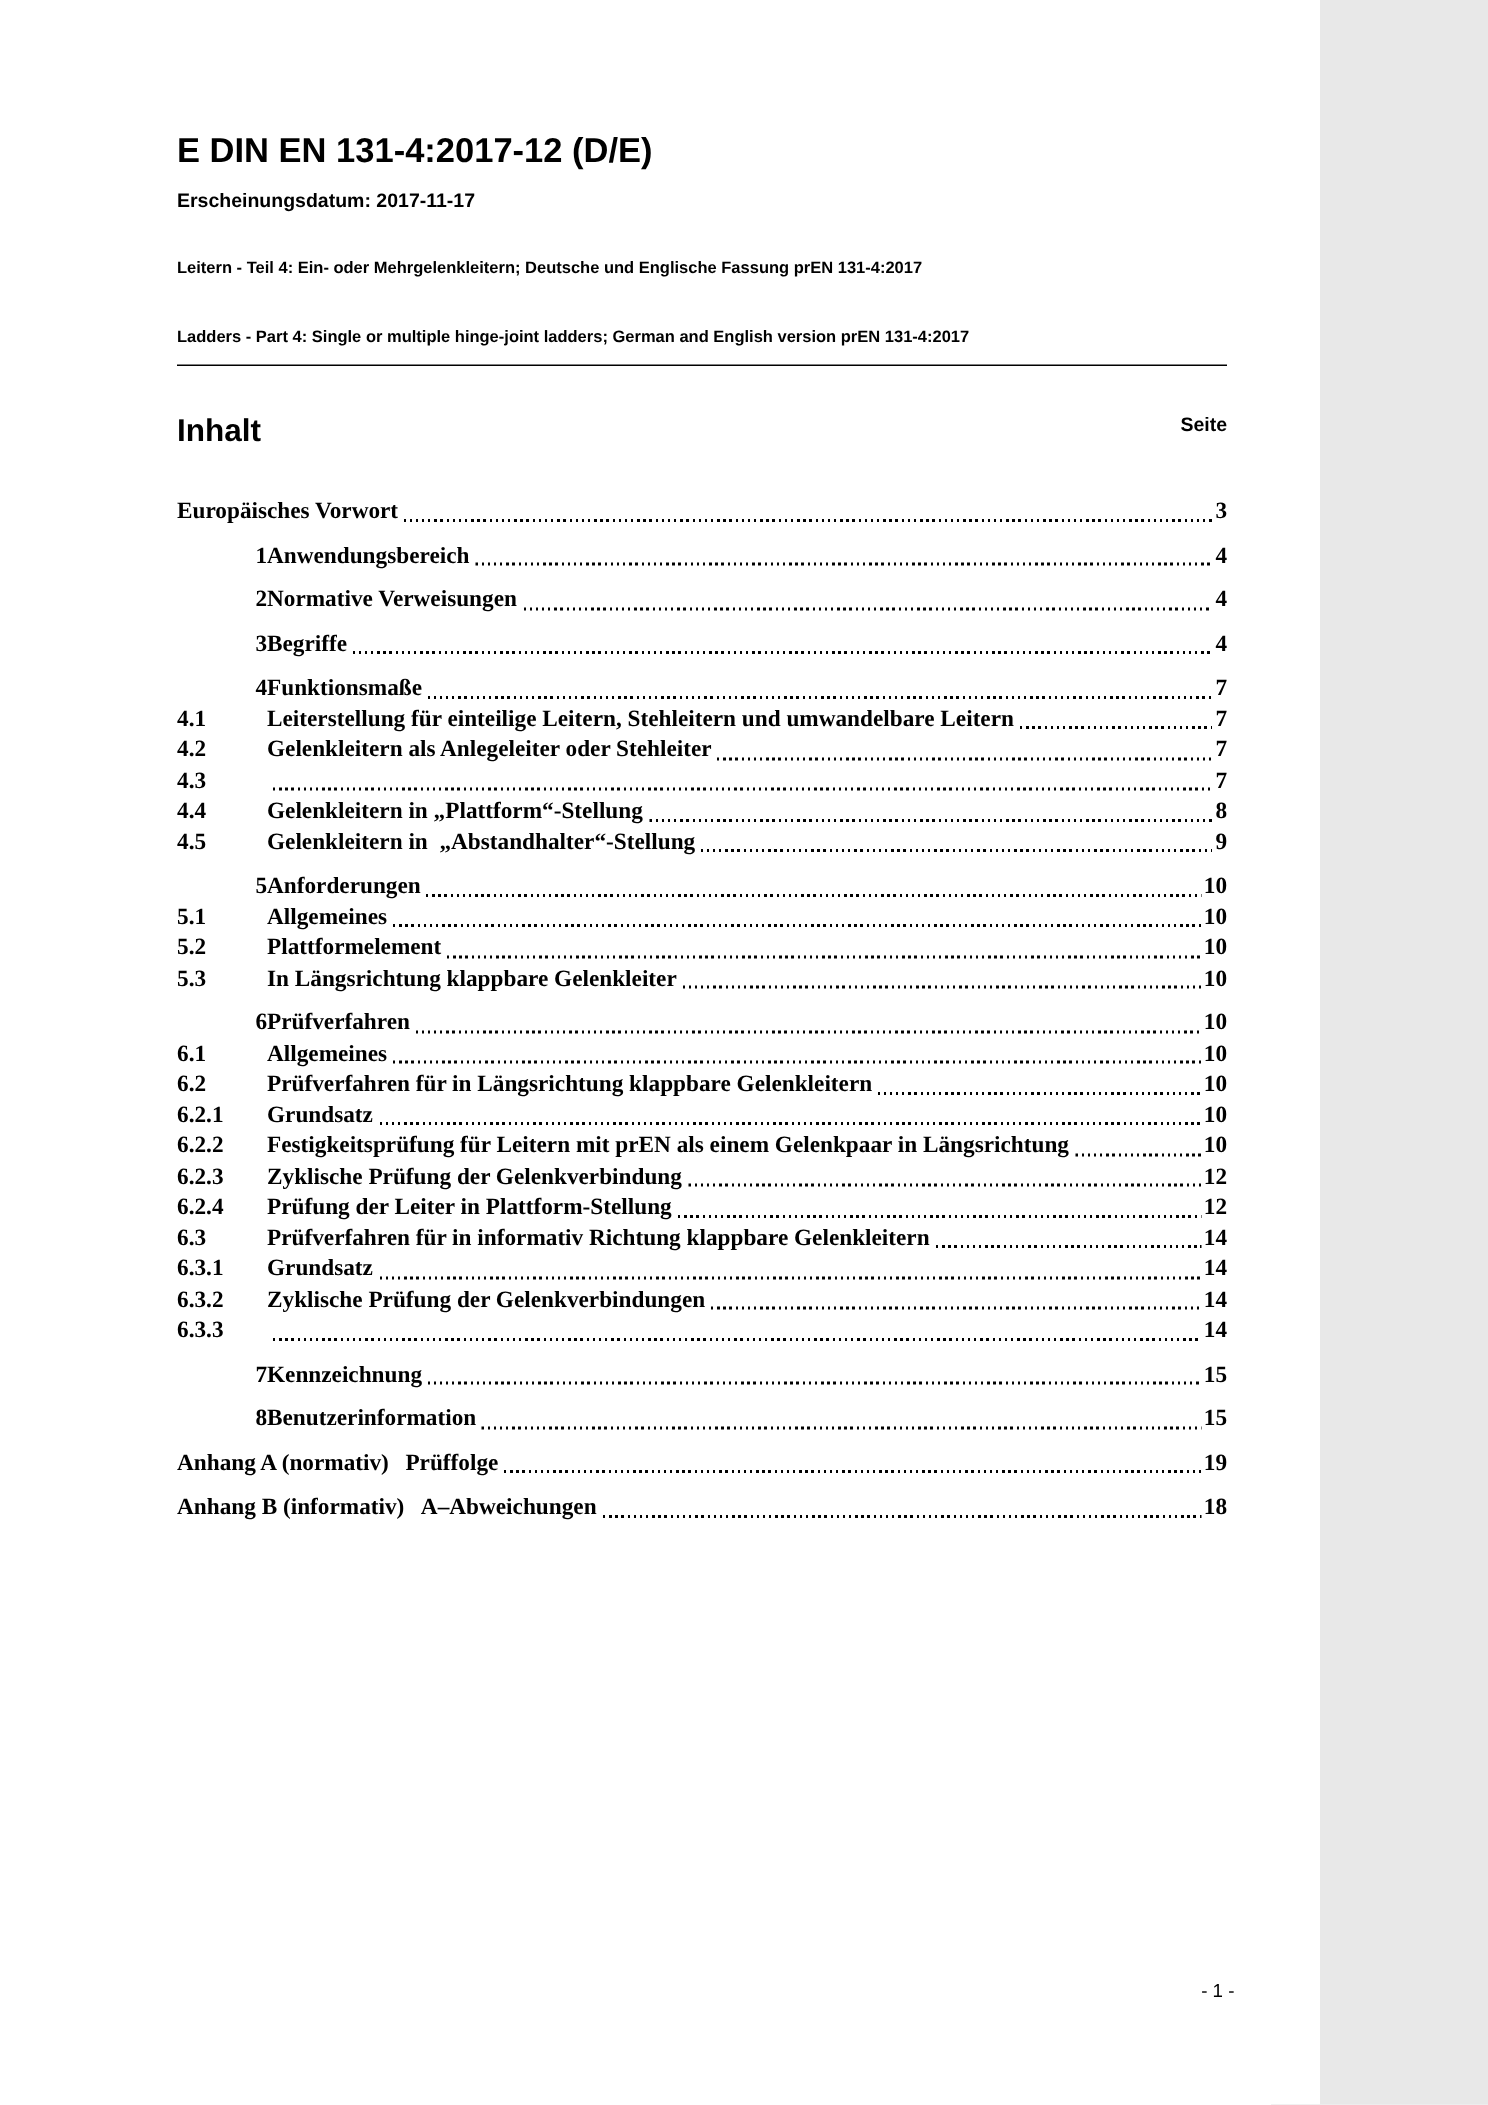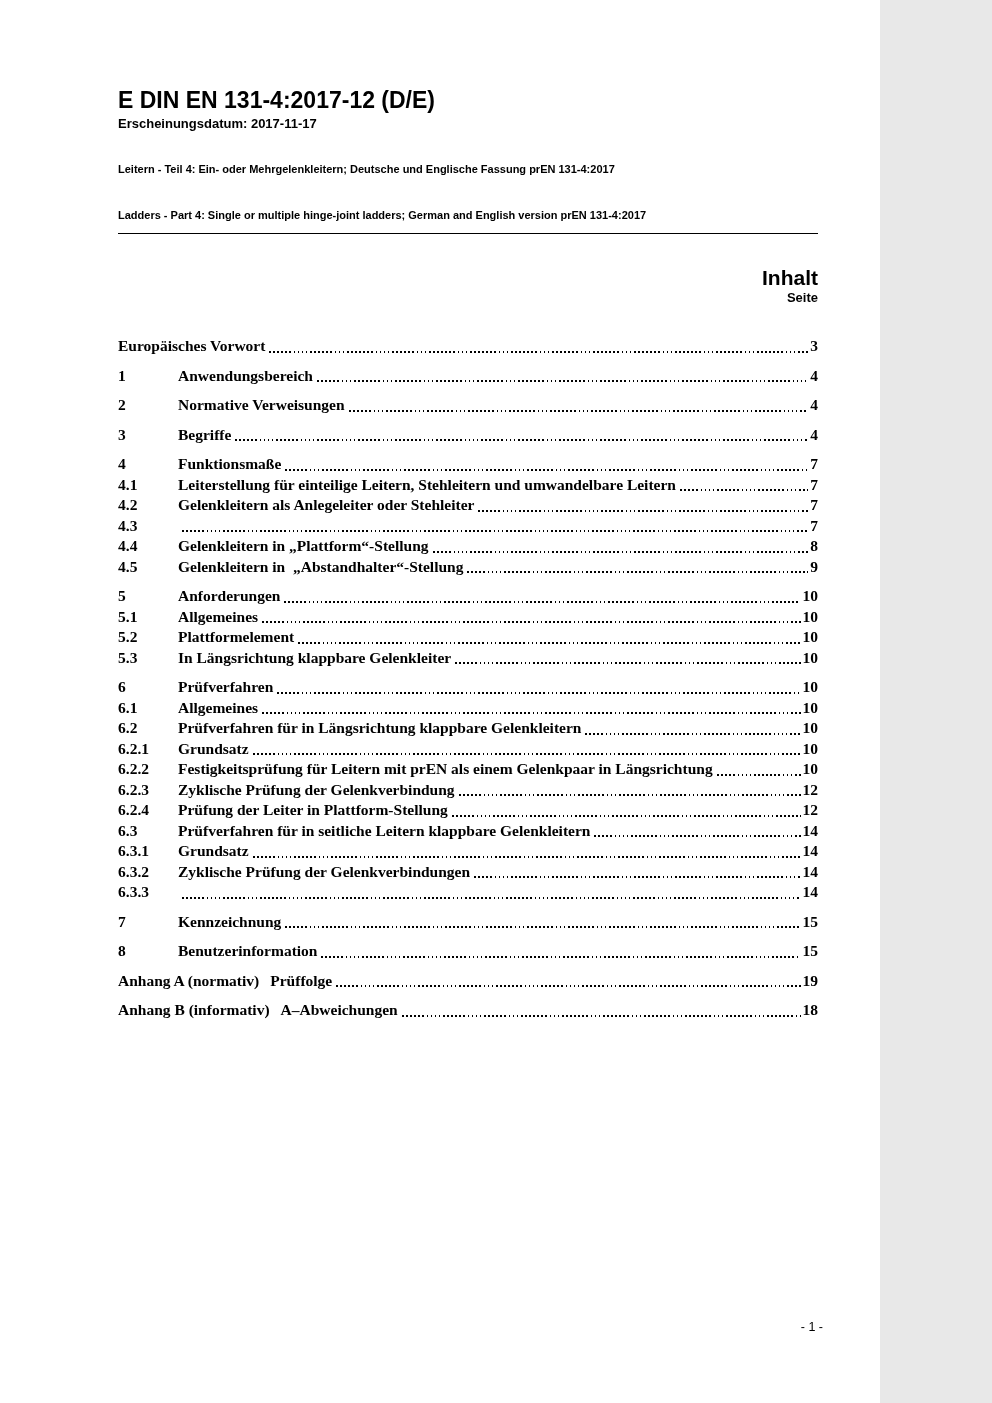--- a/index.html
+++ b/index.html
@@ -18,21 +18,21 @@
   
   .doc-number {
     margin: 86px 0 0 0;
     font-family: "Liberation Sans", sans-serif;
     font-weight: bold;
     font-size: 23px;
     line-height: 28px;
     letter-spacing: 0px;
   }
   .pub-date {
-    margin-top: 2px;
+    margin-top: 12px;
     font-family: "Liberation Sans", sans-serif;
     font-weight: bold;
     font-size: 13px;
     line-height: 16px;
   }
   .doc-title {
     margin: 0;
     font-family: "Liberation Sans", sans-serif;
     font-weight: bold;
     font-size: 11px;
@@ -44,41 +44,40 @@
     margin: 6px 0 0 0;
     border: none;
     border-top: 1.5px solid #000;
   }
 
   
   .toc-head {
     margin-top: 31px;
     display: flex;
     justify-content: space-between;
-    align-items: flex-end;
-    font-family: "Liberation Sans", sans-serif;
-    font-weight: bold;
-    flex-direction: column;
+    align-items: flex-start;
+    font-family: "Liberation Sans", sans-serif;
+    font-weight: bold;
   }
   .toc-heading { font-size: 21px; line-height: 25px; }
   .toc-page-label { font-size: 13px; }
 
   
   .toc {
     margin-top: 31px;
     font-family: "Liberation Serif", serif;
     font-weight: bold;
     font-size: 15.5px;
   }
   .toc-row {
     display: flex;
     align-items: baseline;
     line-height: 20.5px;
   }
-  .toc-row.sec { margin-top: 9px; }
+  .toc-row.sec { margin-top: 9px; text-align: right; }
   .toc-num {
     flex: 0 0 60px;
     white-space: nowrap;
   }
   .toc-title {
     flex: 0 1 auto;
     white-space: pre-wrap;
   }
   .annex-label { white-space: pre; }
   .annex-gap { display: inline-block; width: 11px; }
@@ -265,21 +264,21 @@
 
       <div class="toc-row">
         <span class="toc-num">6.2.4</span>
         <span class="toc-title">Prüfung der Leiter in Plattform-Stellung</span>
         <span class="toc-leader"></span>
         <span class="toc-page">12</span>
       </div>
 
       <div class="toc-row">
         <span class="toc-num">6.3</span>
-        <span class="toc-title">Prüfverfahren für in seitliche Leitern klappbare Gelenkleitern</span>
+        <span class="toc-title">Prüfverfahren für in informativ Richtung klappbare Gelenkleitern</span>
         <span class="toc-leader"></span>
         <span class="toc-page">14</span>
       </div>
 
       <div class="toc-row">
         <span class="toc-num">6.3.1</span>
         <span class="toc-title">Grundsatz</span>
         <span class="toc-leader"></span>
         <span class="toc-page">14</span>
       </div>

